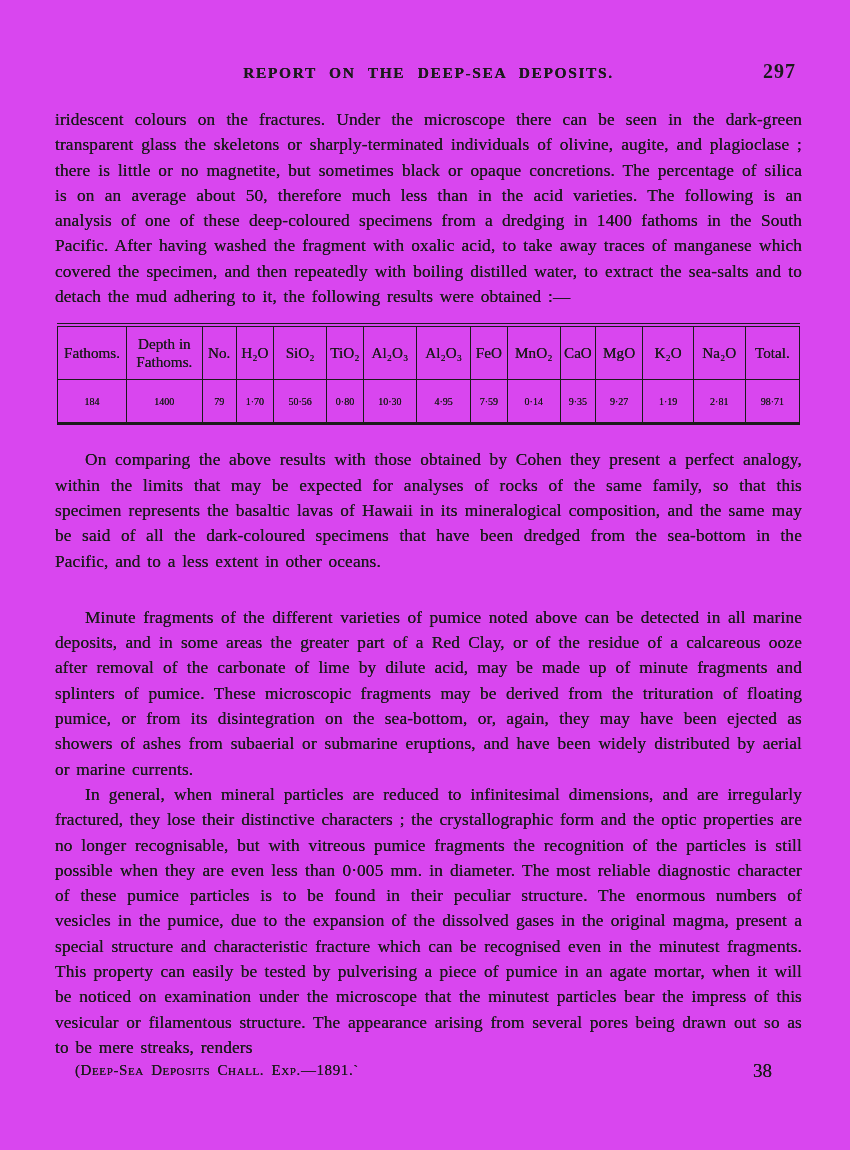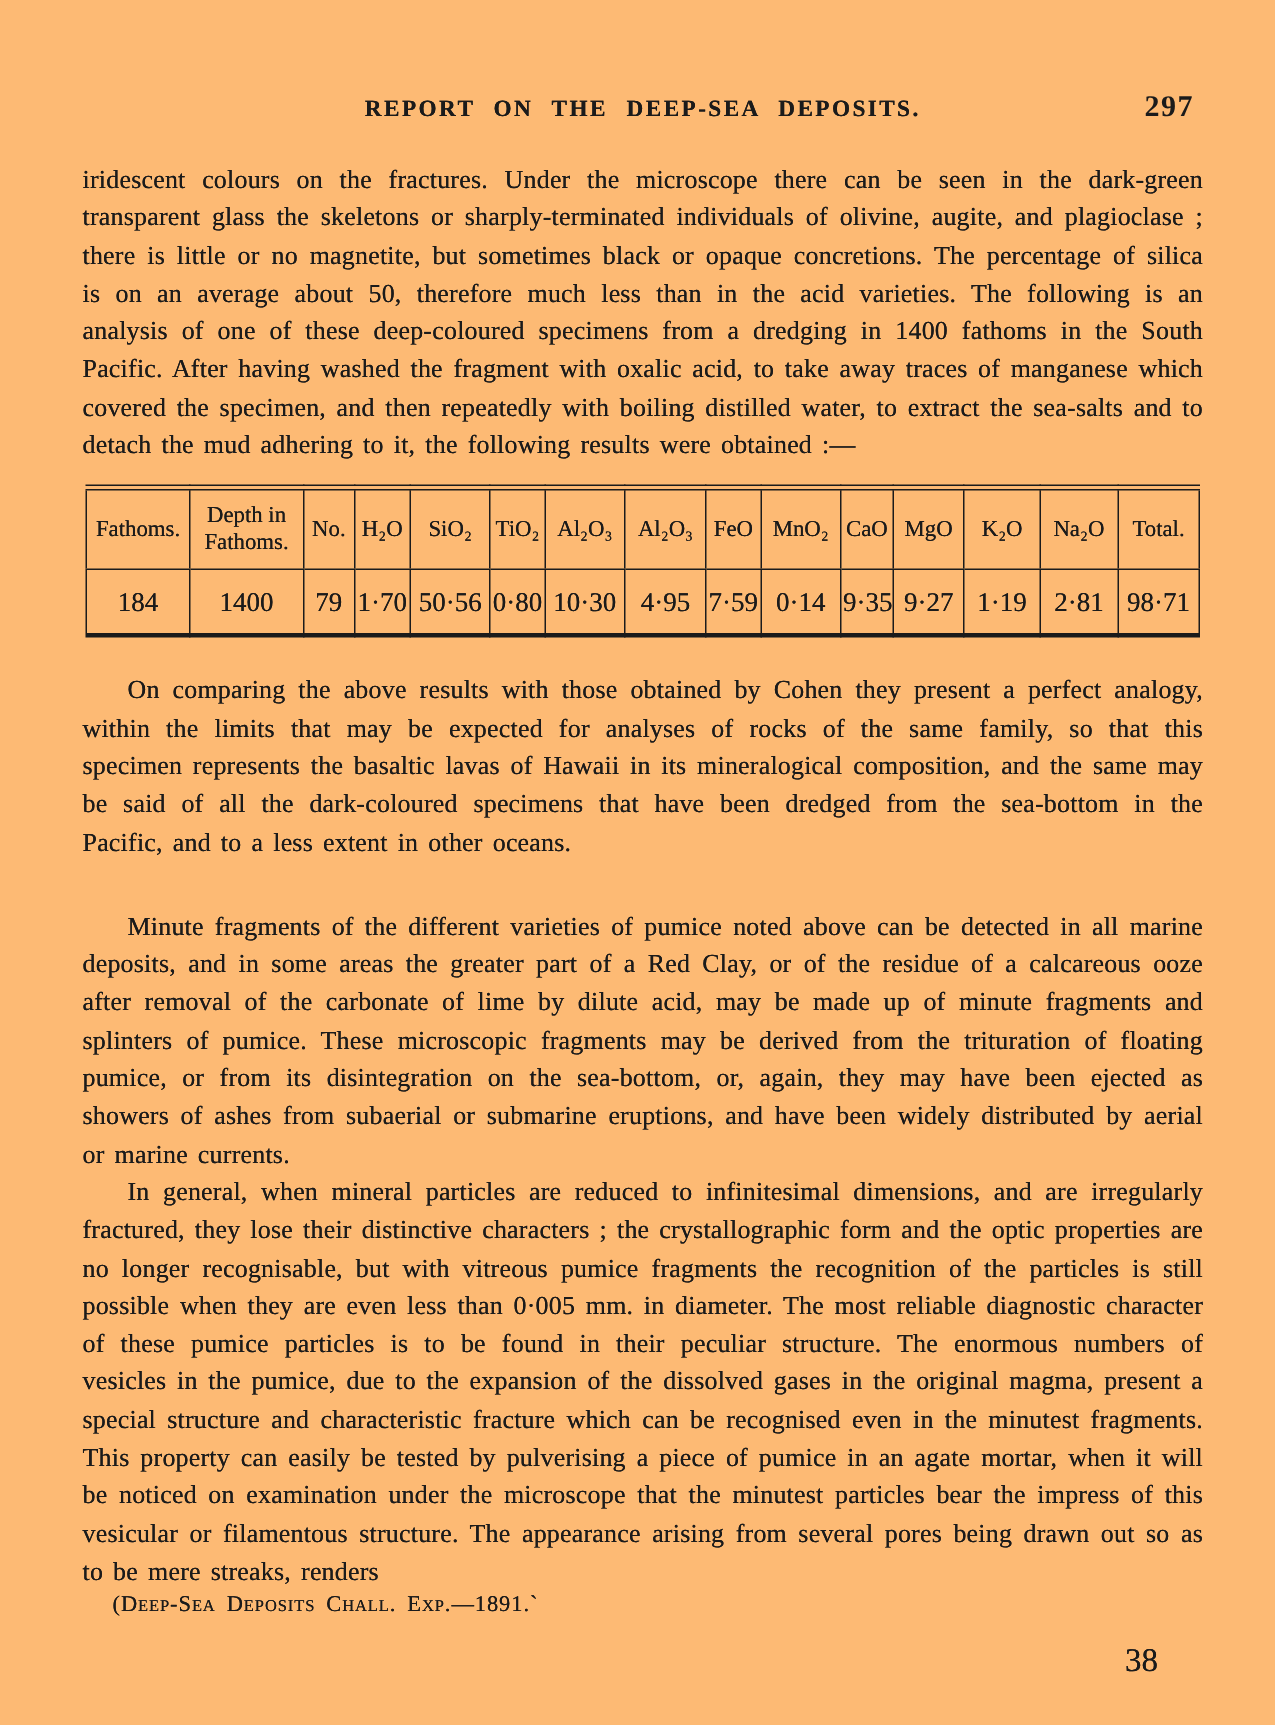--- a/index.html
+++ b/index.html
@@ -5,21 +5,21 @@
   html, body {
     margin: 0;
     padding: 0;
     background: #e8e8e8;
   }
   .page {
     position: relative;
     width: 850px;
     height: 1150px;
     margin: 0 auto;
-    background: #fdba74;
+    background: #d946ef;
     color: #1b1b1b;
     font-family: "Liberation Serif", "DejaVu Serif", serif;
     overflow: hidden;
     box-sizing: border-box;
   }
   .content {
     position: absolute;
     left: 55px;
     right: 48px;
     top: 0;
@@ -81,21 +81,21 @@
   }
   table.analysis th:first-child, table.analysis td:first-child { border-left: none; }
   table.analysis th {
     font-weight: normal;
     font-size: 15.2px;
     line-height: 18px;
     height: 48px;
     border-bottom: 1px solid #1b1b1b;
   }
   table.analysis td {
-    font-size: 18px;
+    font-size: 10px;
     height: 38px;
   }
   
   .footer {
     position: absolute;
     left: 55px;
     right: 48px;
     top: 1060px;
     height: 24px;
   }
@@ -106,23 +106,22 @@
     font-variant: small-caps;
     font-size: 15px;
     letter-spacing: 0.6px;
     word-spacing: 3px;
     text-shadow: 0 0 0.35px currentColor;
   }
   .footer-sheet {
     position: absolute;
     right: 30px;
     top: 0;
-    font-size: 22px;
-    text-shadow: 0 0 0.35px currentColor;
-    margin-top: 34px;
+    font-size: 19px;
+    text-shadow: 0 0 0.35px currentColor;
   }
 </style>
 </head>
 <body>
 
 <div class="page">
   <div class="content">
 
     <div class="running-head">
       <div class="running-title">REPORT ON THE DEEP-SEA DEPOSITS.</div>

